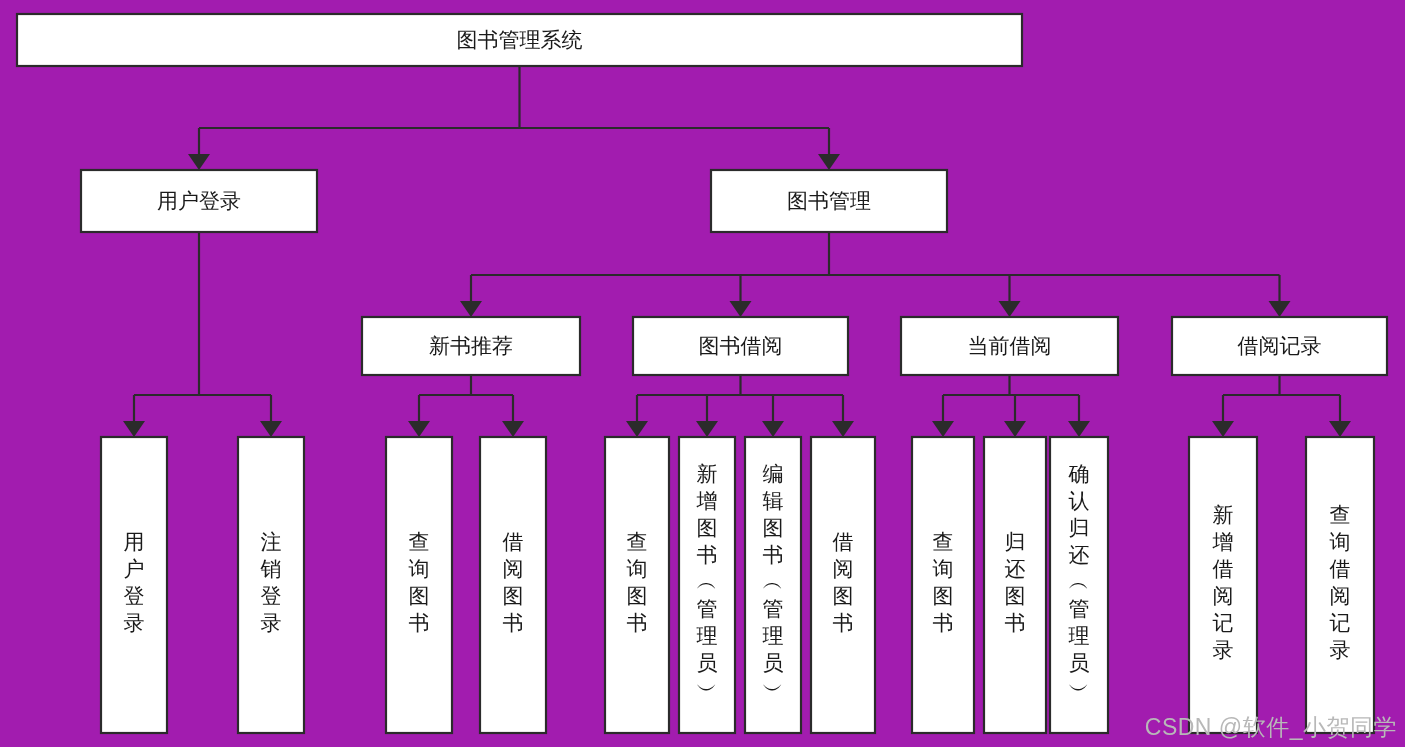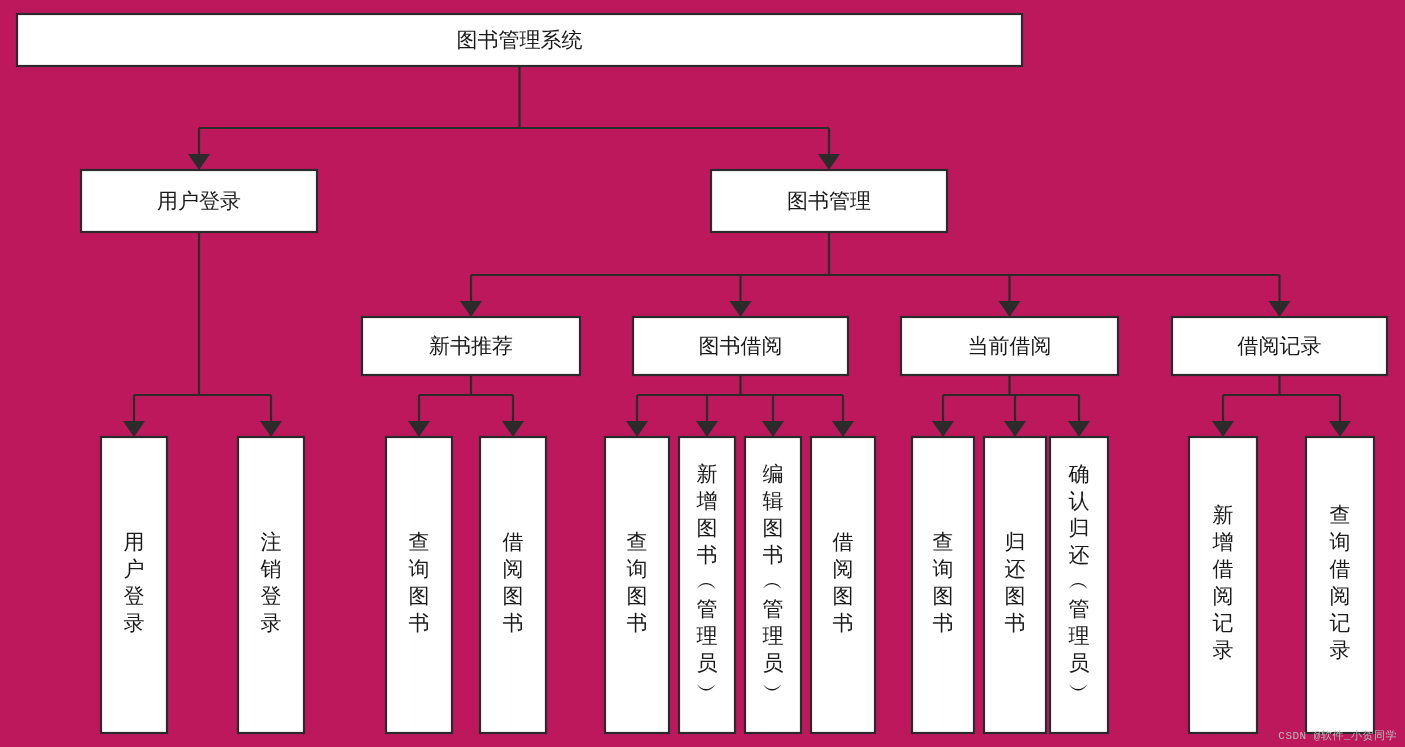--- a/index.html
+++ b/index.html
@@ -10,21 +10,21 @@
   body {
     width: 1405px;
     height: 747px;
     font-family: "Liberation Sans", "DejaVu Sans", sans-serif;
     overflow: hidden;
   }
   #diagram-root {
     position: relative;
     width: 1405px;
     height: 747px;
-    background: #be185d;
+    background: #a21caf;
   }
   svg#diagram-svg {
     position: absolute;
     left: 0;
     top: 0;
     width: 1405px;
     height: 747px;
   }
   .node-box {
     fill: #ffffff;
@@ -50,22 +50,22 @@
     fill: none;
   }
   .arrow-head {
     fill: #2b2b2b;
     stroke: none;
   }
   .watermark {
     position: absolute;
     right: 8px;
     bottom: 4px;
-    font-family: Liberation Mono, monospace;
-    font-size: 11px;
+    font-family: Liberation Sans, sans-serif;
+    font-size: 23px;
     color: #b8b8b8;
     letter-spacing: 0.5px;
     white-space: nowrap;
     pointer-events: none;
   }
 </style>
 </head>
 <body>
 
 <div id="diagram-root">

